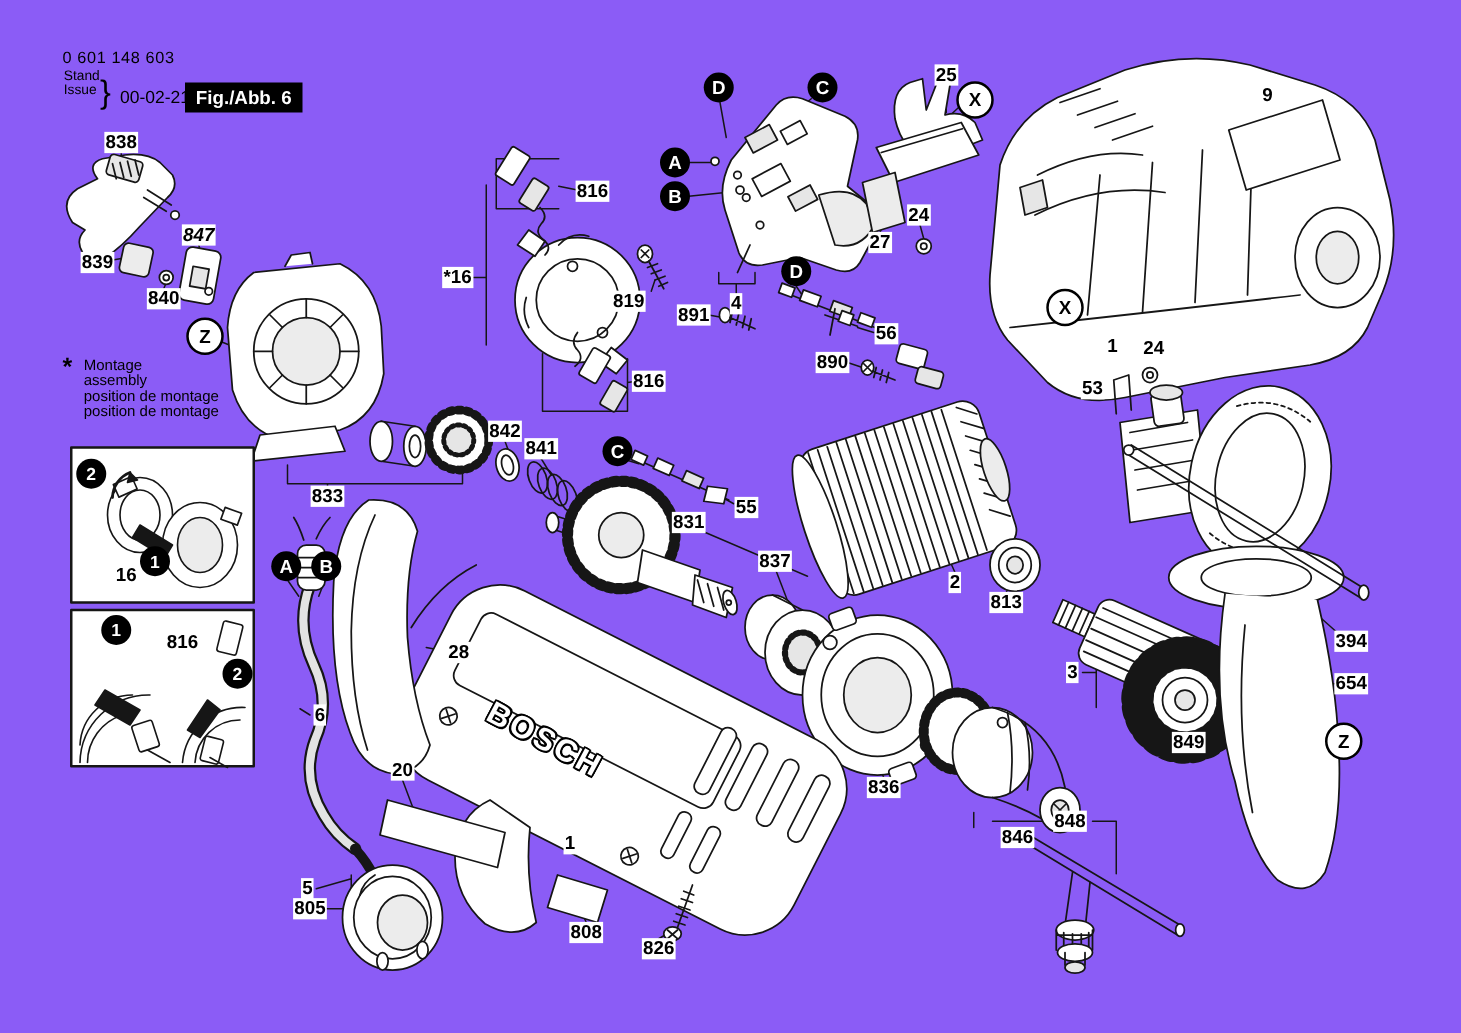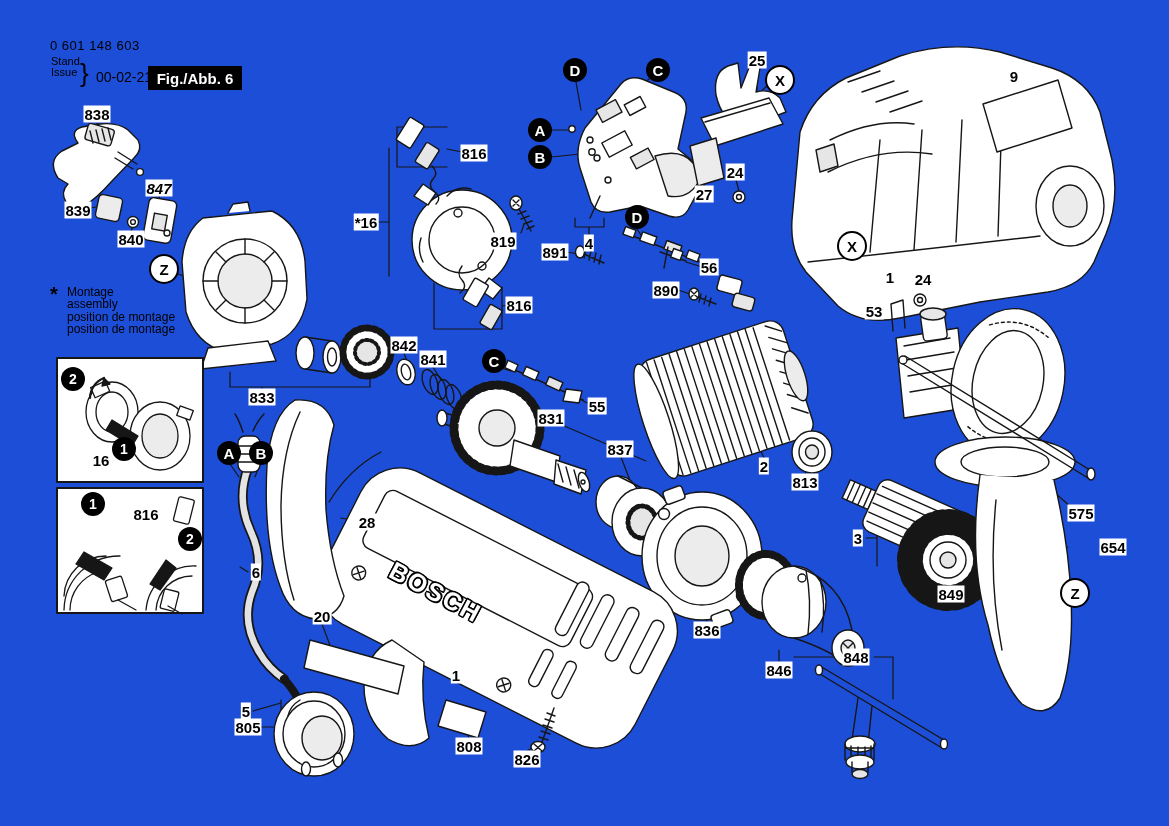--- a/index.html
+++ b/index.html
@@ -1,16 +1,16 @@
 <!DOCTYPE html>
 <html><head>
 <meta charset="utf-8">
 <style>
   html,body{margin:0;padding:0;background:#fff;}
-  #stage{position:relative;width:1169px;height:826px;background:#1d4ed8;overflow:hidden;
+  #stage{position:relative;width:1169px;height:826px;background:#8b5cf6;overflow:hidden;
          font-family:"Liberation Sans","DejaVu Sans",sans-serif;color:#000;}
   #artwork{position:absolute;left:0;top:0;}
   
   .pn{position:absolute;left:50px;top:38px;font-size:13px;letter-spacing:.5px;}
   .stand{position:absolute;left:51px;top:56px;font-size:11px;line-height:11px;}
   .brace{position:absolute;left:80px;top:58px;font-size:26px;font-weight:400;}
   .date{position:absolute;left:96px;top:69px;font-size:14px;}
   .figbox{position:absolute;left:148px;top:66px;width:94px;height:24px;background:#000;color:#fff;
           font-size:15px;font-weight:700;display:flex;align-items:center;justify-content:center;}
   
@@ -461,24 +461,24 @@
       <div class="part-label" style="left: 704px; top: 194px;">27</div>
       <div class="part-label" style="left: 735px; top: 172px;">24</div>
       <div class="part-label" style="left: 1014px; top: 76px;">9</div>
       <div class="part-label" style="left: 890px; top: 277px;">1</div>
       <div class="part-label" style="left: 923px; top: 279px;">24</div>
       <div class="part-label" style="left: 874px; top: 311px;">53</div>
       <div class="part-label" style="left: 764px; top: 466px;">2</div>
       <div class="part-label" style="left: 805px; top: 482px;">813</div>
       <div class="part-label" style="left: 858px; top: 538px;">3</div>
       <div class="part-label" style="left: 951px; top: 594px;">849</div>
-      <div class="part-label" style="left: 1081px; top: 513px;">575</div>
-      <div class="part-label" style="left: 1081px; top: 547px; margin-left: 32px;">654</div>
+      <div class="part-label" style="left: 1081px; top: 513px;">394</div>
+      <div class="part-label" style="left: 1081px; top: 547px;">654</div>
       <div class="part-label" style="left: 707px; top: 630px;">836</div>
-      <div class="part-label" style="left: 779px; top: 670px;">846</div>
+      <div class="part-label" style="left: 814px; top: 670px;">846</div>
       <div class="part-label" style="left: 856px; top: 657px;">848</div>
       <div class="part-label" style="left: 367px; top: 522px;">28</div>
       <div class="part-label" style="left: 256px; top: 572px;">6</div>
       <div class="part-label" style="left: 322px; top: 616px;">20</div>
       <div class="part-label" style="left: 456px; top: 675px;">1</div>
       <div class="part-label" style="left: 469px; top: 746px;">808</div>
       <div class="part-label" style="left: 527px; top: 759px;">826</div>
       <div class="part-label" style="left: 246px; top: 711px;">5</div>
       <div class="part-label" style="left: 248px; top: 727px;">805</div>
       <div class="part-label" style="left: 101px; top: 460px;">16</div>

